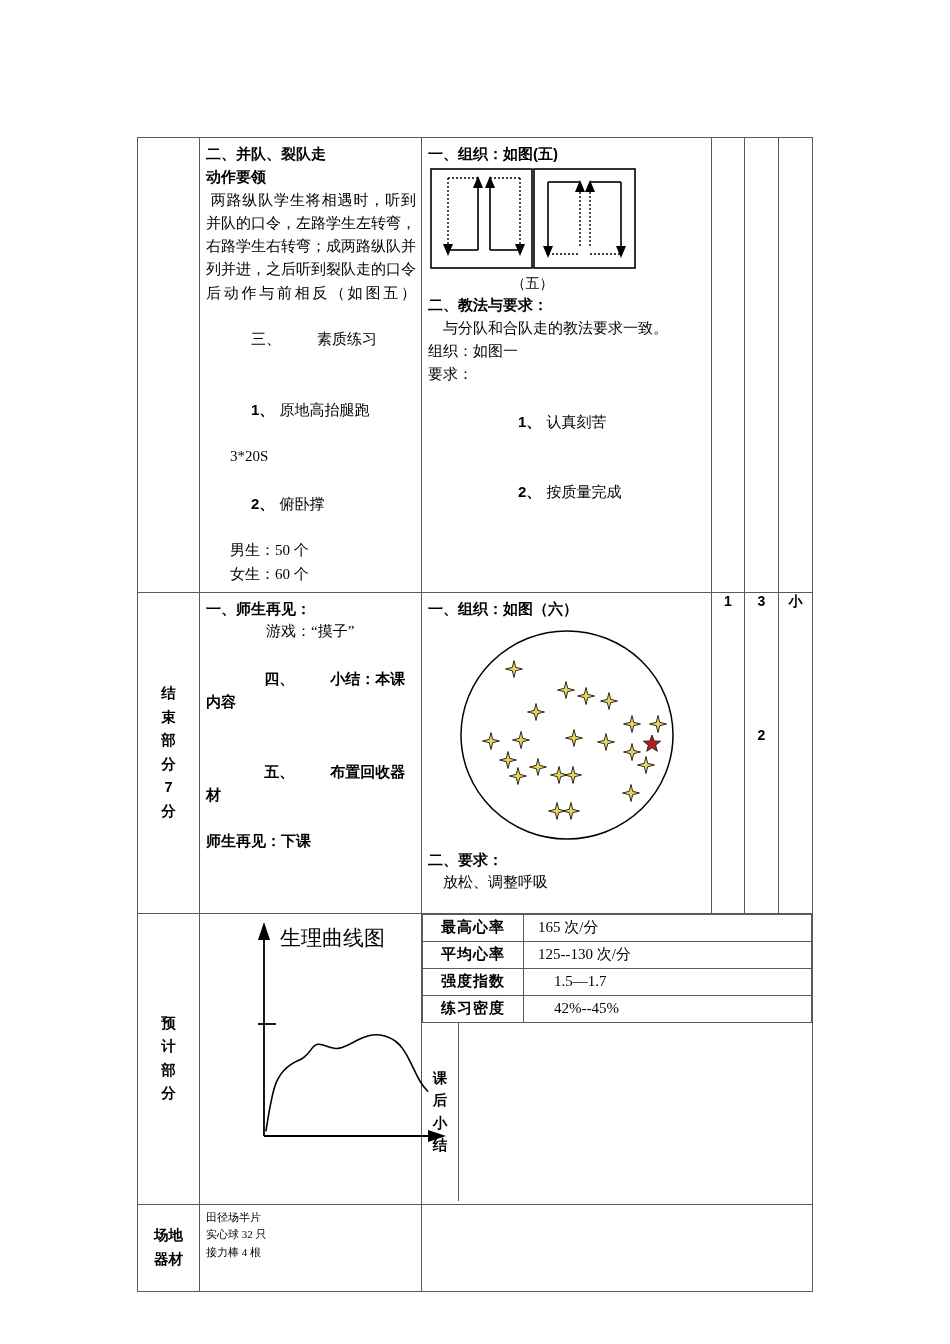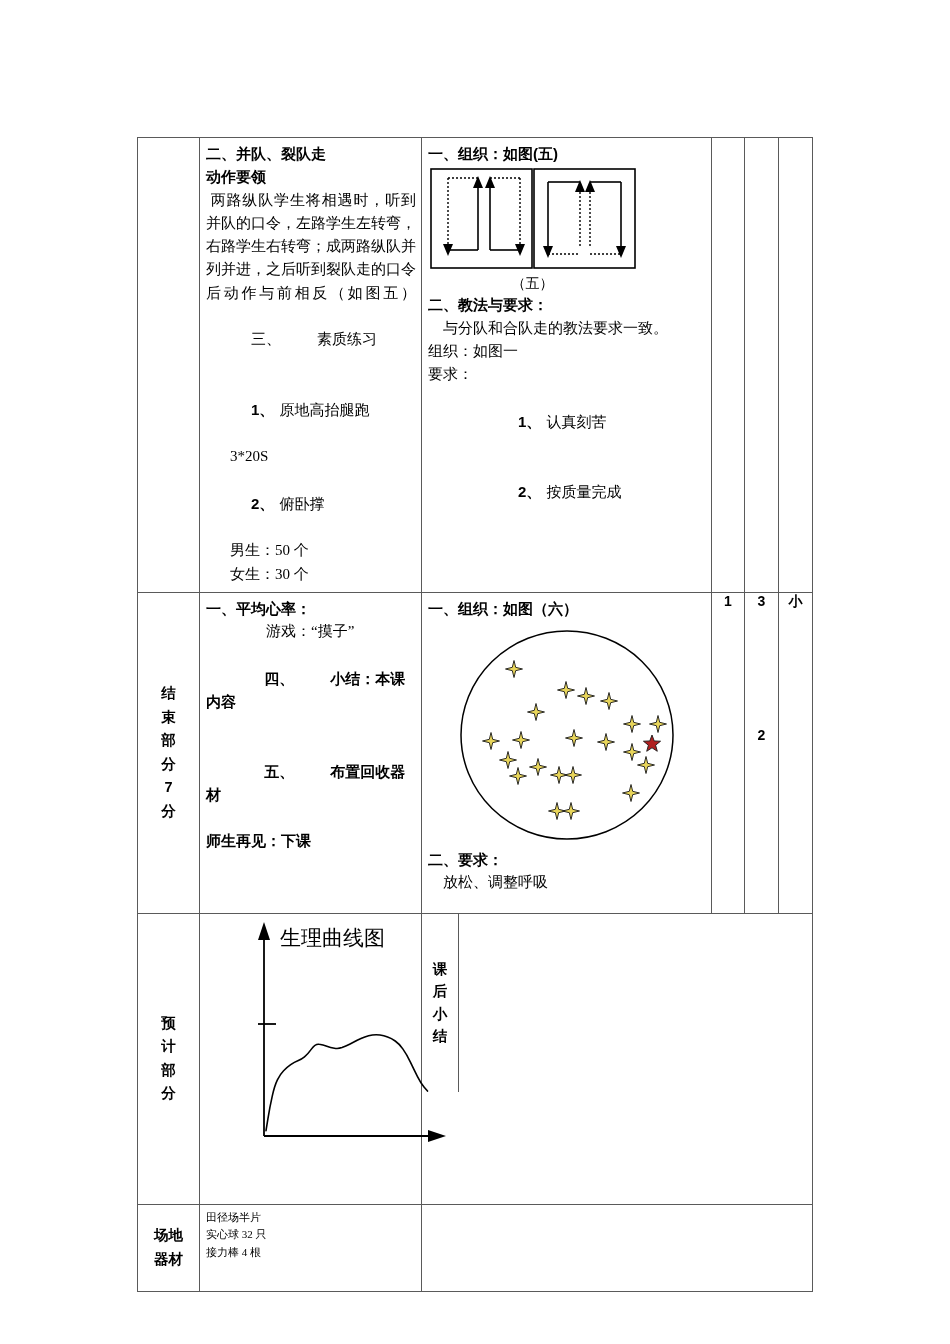--- a/index.html
+++ b/index.html
@@ -171,21 +171,21 @@
             <span>三、</span><span style="display:inline-block;width:2.4em;"></span><span>素质练习</span>
           </div>
           <div class="txt">
             <span class="nb">1、</span><span style="display:inline-block;width:.35em;"></span><span>原地高抬腿跑</span>
           </div>
           <div class="txt indent2">3*20S</div>
           <div class="txt">
             <span class="nb">2、</span><span style="display:inline-block;width:.35em;"></span><span>俯卧撑</span>
           </div>
           <div class="txt indent2">男生：50 个</div>
-          <div class="txt indent2">女生：30 个</div>
+          <div class="txt indent2">女生：60 个</div>
         </div>
       </td>
 
       <td>
         <div class="cellpad">
           <div class="txt txt-b">一、组织：如图(五)</div>
 
           <div class="fig5wrap">
             <svg width="206" height="102" viewBox="0 0 206 102">
               <defs>
@@ -259,21 +259,21 @@
             <span>分</span>
             <span>7</span>
             <span>分</span>
           </div>
         </div>
       </td>
 
       <td>
         <div class="cellpad" style="height:100%;display:flex;flex-direction:column;">
           <div>
-            <div class="txt txt-b">一、平均心率：</div>
+            <div class="txt txt-b">一、师生再见：</div>
             <div class="txt indent4">游戏：“摸子”</div>
           </div>
           <div style="margin-top:auto;padding-bottom:50px;">
             <div class="txt txt-b">
               <span>四、</span><span style="display:inline-block;width:2.4em;"></span><span>小结：本课内容</span>
             </div>
             <div class="txt txt-b">
               <span>五、</span><span style="display:inline-block;width:2.4em;"></span><span>布置回收器材</span>
             </div>
             <div class="txt txt-b">师生再见：下课</div>
@@ -352,20 +352,40 @@
 
             <line x1="58" y1="110" x2="76" y2="110" stroke="#000" stroke-width="1.8"></line>
 
             <path id="curvepath" fill="none" stroke="#000" stroke-width="1.6" stroke-linejoin="round" stroke-linecap="round" d="M66.0,216.7 Q66.0,216.7 67.9,204.8 Q69.8,193.0 72.2,182.4 Q74.5,171.8 77.4,165.9 Q80.3,160.0 83.6,156.7 Q86.9,153.4 90.7,150.7 Q94.5,148.1 97.8,146.8 Q101.2,145.4 104.5,142.8 Q107.8,140.2 111.6,134.9 Q115.4,129.6 119.2,130.3 Q123.0,130.9 126.8,132.2 Q130.6,133.6 134.4,134.2 Q138.2,134.9 142.0,133.6 Q145.8,132.2 149.6,130.3 Q153.4,128.3 157.2,126.3 Q161.0,124.3 164.8,123.0 Q168.6,121.7 172.4,121.0 Q176.2,120.4 180.0,121.0 Q183.8,121.7 187.6,123.0 Q191.4,124.3 195.2,127.0 Q199.0,129.6 202.8,134.9 Q206.6,140.2 210.4,148.1 Q214.2,156.0 217.5,162.6 Q220.8,169.2 224.2,173.2 L227.5,177.1"></path>
           </svg>
           <div class="chart-title">生理曲线图</div>
         </div>
       </td>
 
       <td colspan="4" style="padding:0;">
+        <table class="hr">
+          <tbody>
+            <tr>
+              <td class="k">最高心率</td>
+              <td class="v">165 次/分</td>
+            </tr>
+            <tr>
+              <td class="k">平均心率</td>
+              <td class="v">125--130 次/分</td>
+            </tr>
+            <tr>
+              <td class="k">强度指数</td>
+              <td class="v c">1.5—1.7</td>
+            </tr>
+            <tr>
+              <td class="k">练习密度</td>
+              <td class="v c">42%--45%</td>
+            </tr>
+          </tbody>
+        </table>
 
         <div class="summaryrow">
           <div class="sum-label">
             <div class="vlabel">
               <span>课</span>
               <span>后</span>
               <span>小</span>
               <span>结</span>
             </div>
           </div>

